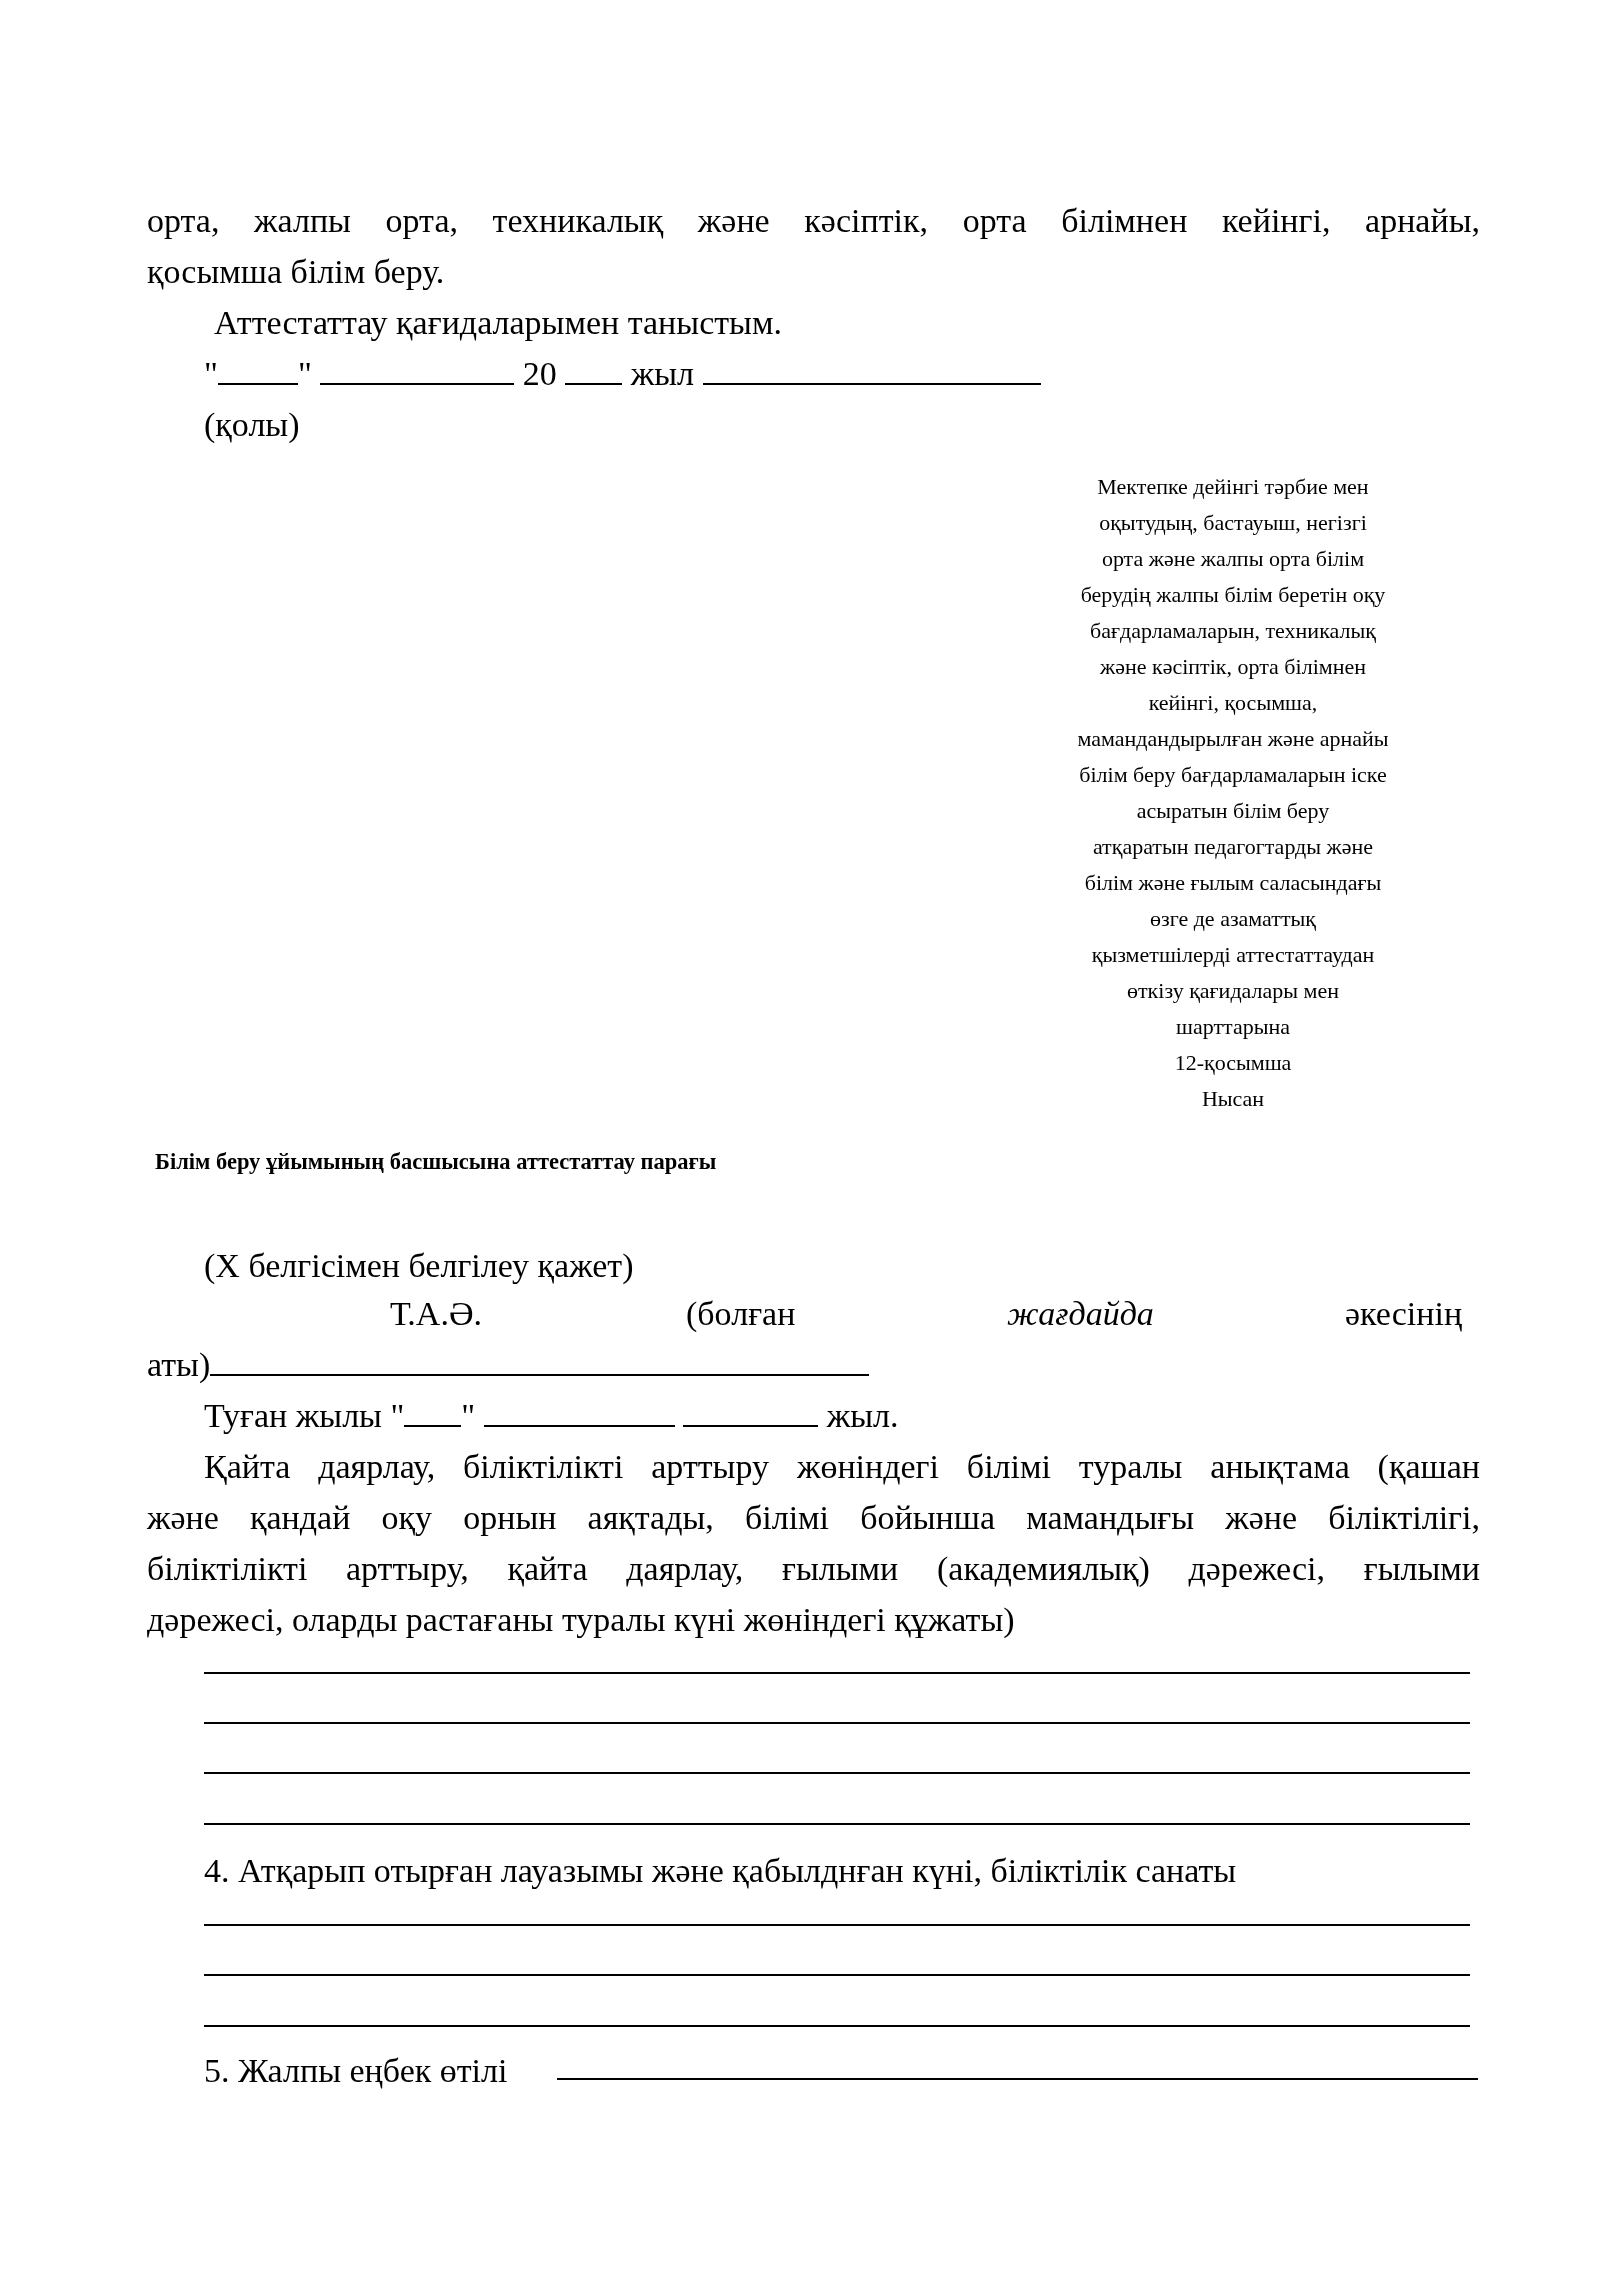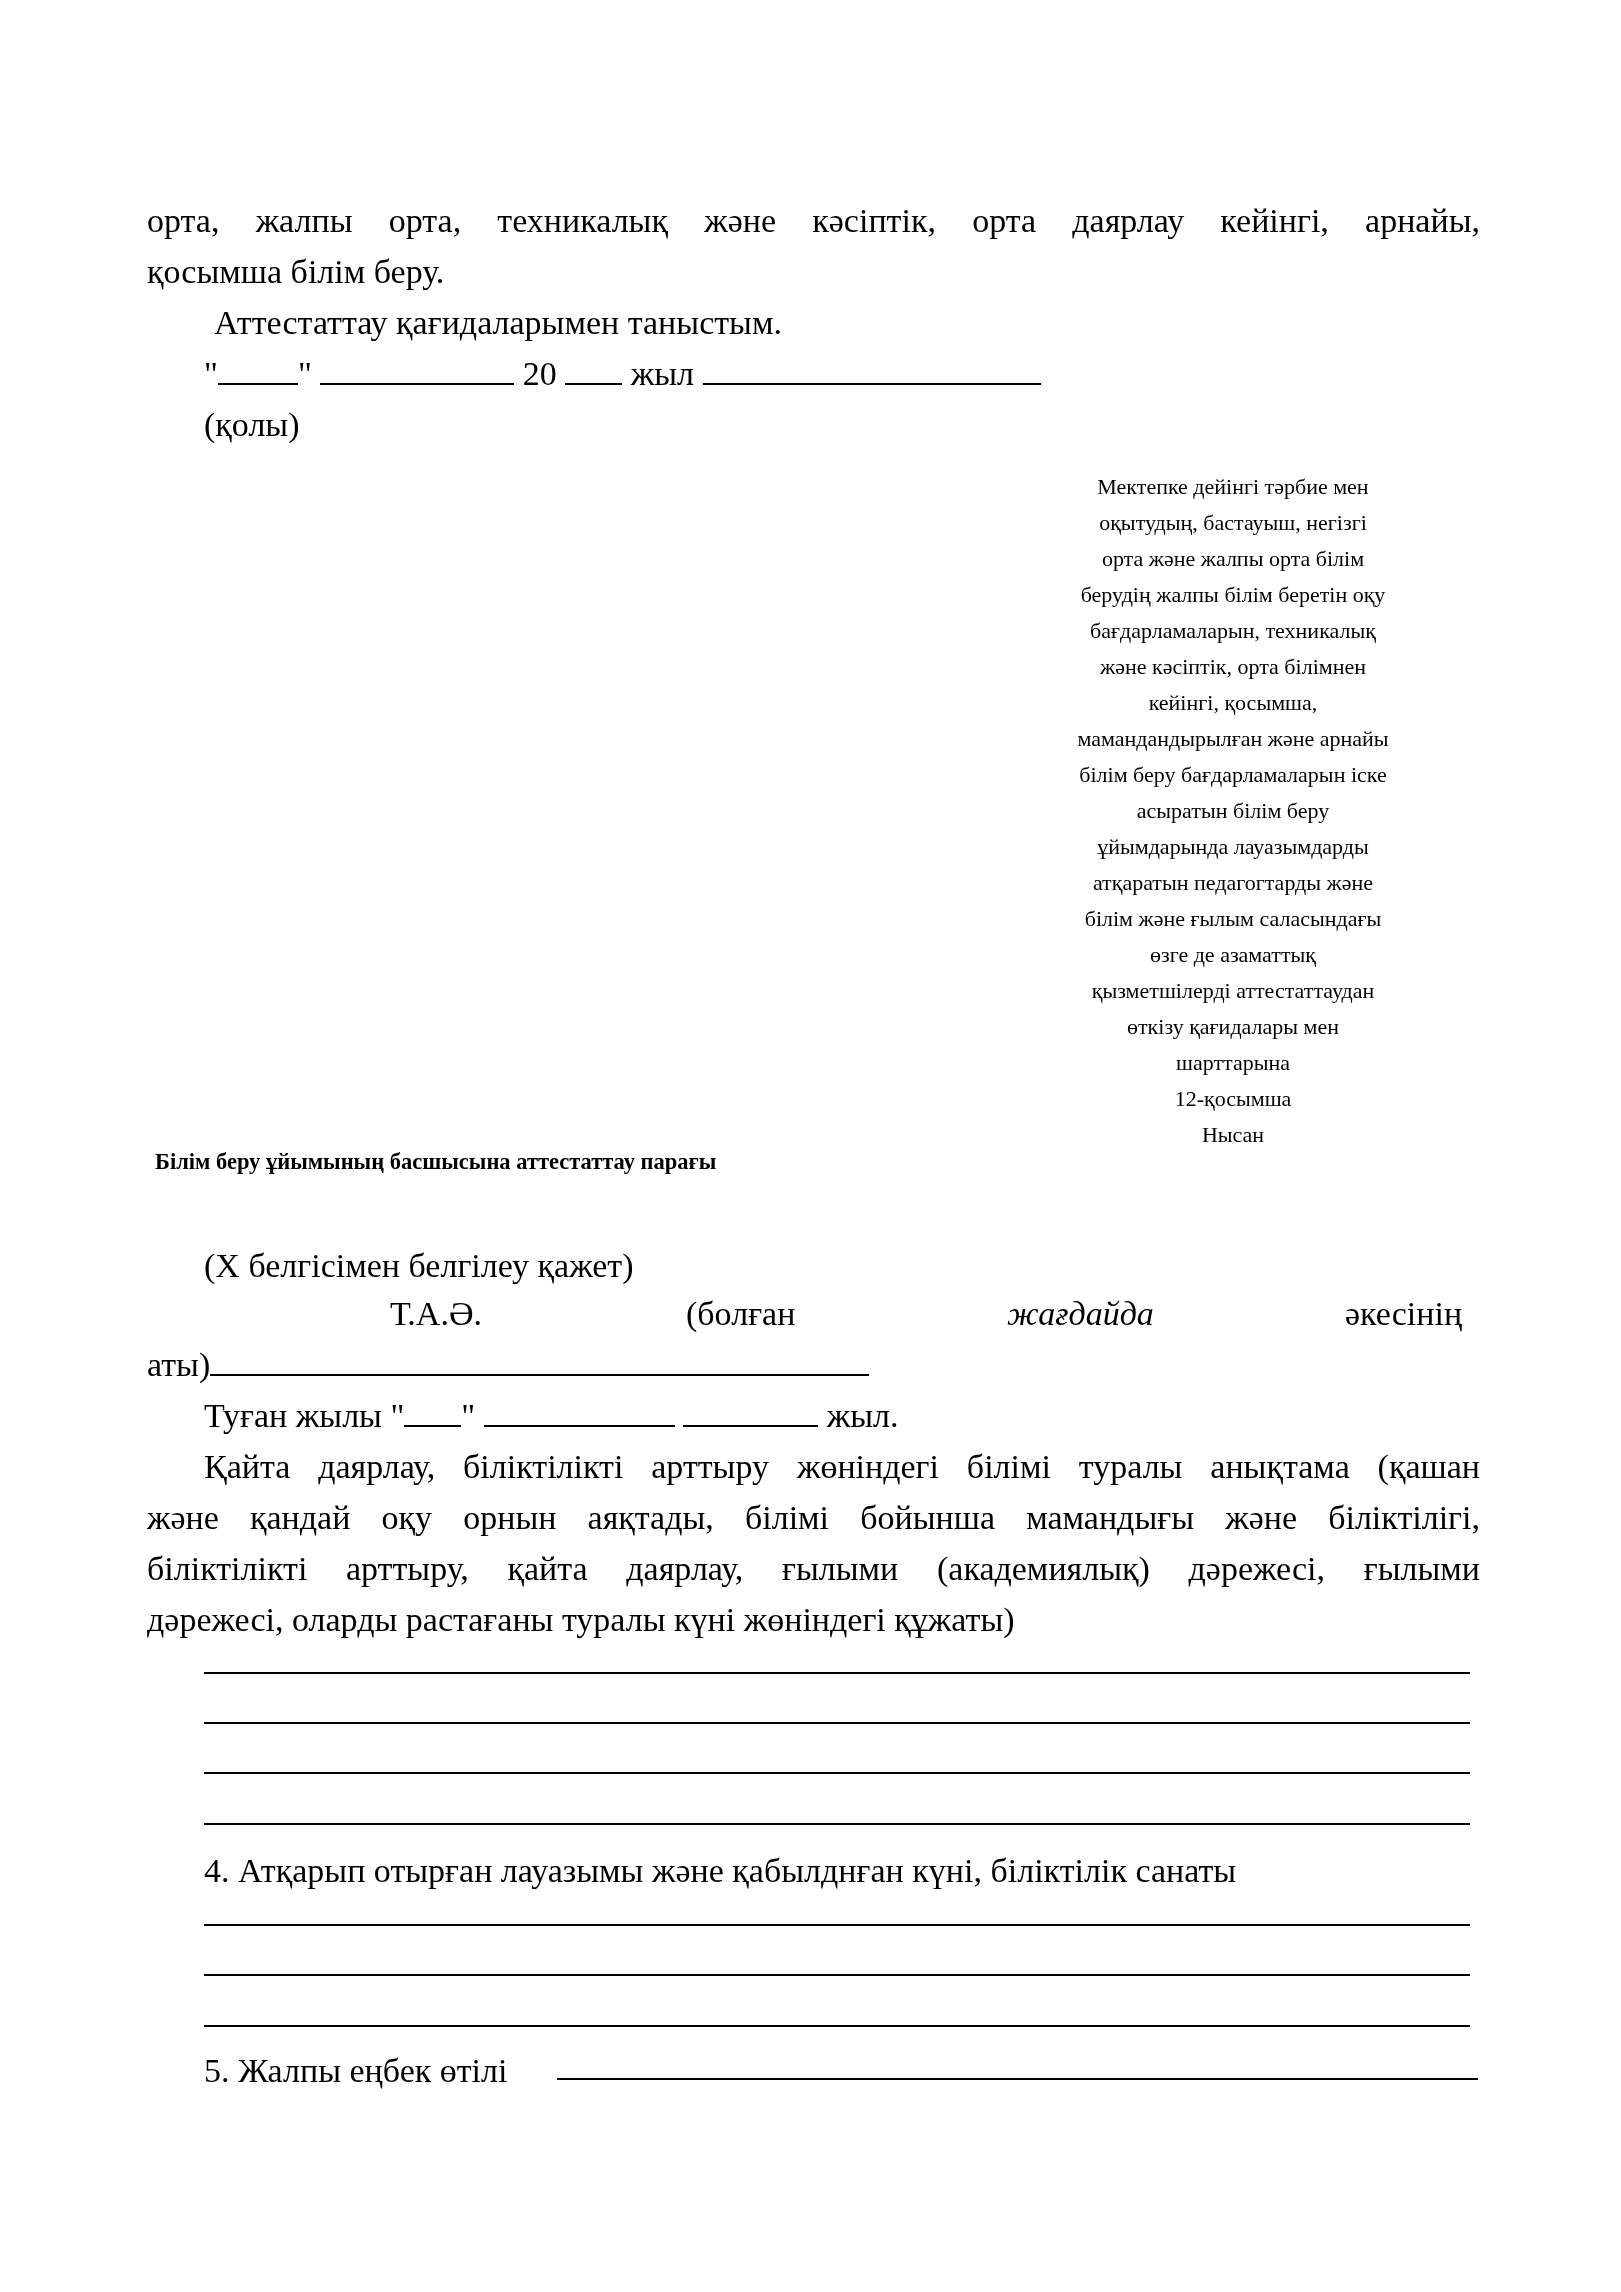--- a/index.html
+++ b/index.html
@@ -26,21 +26,21 @@
   .checkbox-glyph {
     display: inline-block; width: 16.7px; height: 20.6px; border: 2px solid #000;
     vertical-align: -2px; margin-left: 2px; box-sizing: border-box;
   }
 </style>
 </head>
 <body>
 
 <div class="page">
 
-  <div class="justify-line" style="top:195px;">орта, жалпы орта, техникалық және кәсіптік, орта даярлау кейінгі, арнайы,</div>
+  <div class="justify-line" style="top:195px;">орта, жалпы орта, техникалық және кәсіптік, орта білімнен кейінгі, арнайы,</div>
   <div class="abs body-text" style="left:147px; top:246px;">қосымша білім беру.</div>
 
   <div class="abs body-text" style="left:214px; top:297px;">Аттестаттау қағидаларымен таныстым.</div>
 
   <div class="abs body-text" style="left:204px; top:348px;">
     <span>"</span><span class="blank" style="width:80px;"></span><span>"</span>
     <span class="blank" style="width:194px;"></span>
     <span>20</span>
     <span class="blank" style="width:57px;"></span>
     <span>жыл</span>
@@ -52,21 +52,20 @@
     <div>Мектепке дейінгі тәрбие мен</div>
     <div>оқытудың, бастауыш, негізгі</div>
     <div>орта және жалпы орта білім</div>
     <div>берудің жалпы білім беретін оқу</div>
     <div>бағдарламаларын, техникалық</div>
     <div>және кәсіптік, орта білімнен</div>
     <div>кейінгі, қосымша,</div>
     <div>мамандандырылған және арнайы</div>
     <div>білім беру бағдарламаларын іске</div>
     <div>асыратын білім беру</div>
-    <div>ұйымдарында лауазымдарды</div>
     <div>атқаратын педагогтарды және</div>
     <div>білім және ғылым саласындағы</div>
     <div>өзге де азаматтық</div>
     <div>қызметшілерді аттестаттаудан</div>
     <div>өткізу қағидалары мен</div>
     <div>шарттарына</div>
     <div>12-қосымша</div>
     <div>Нысан</div>
   </div>
 

